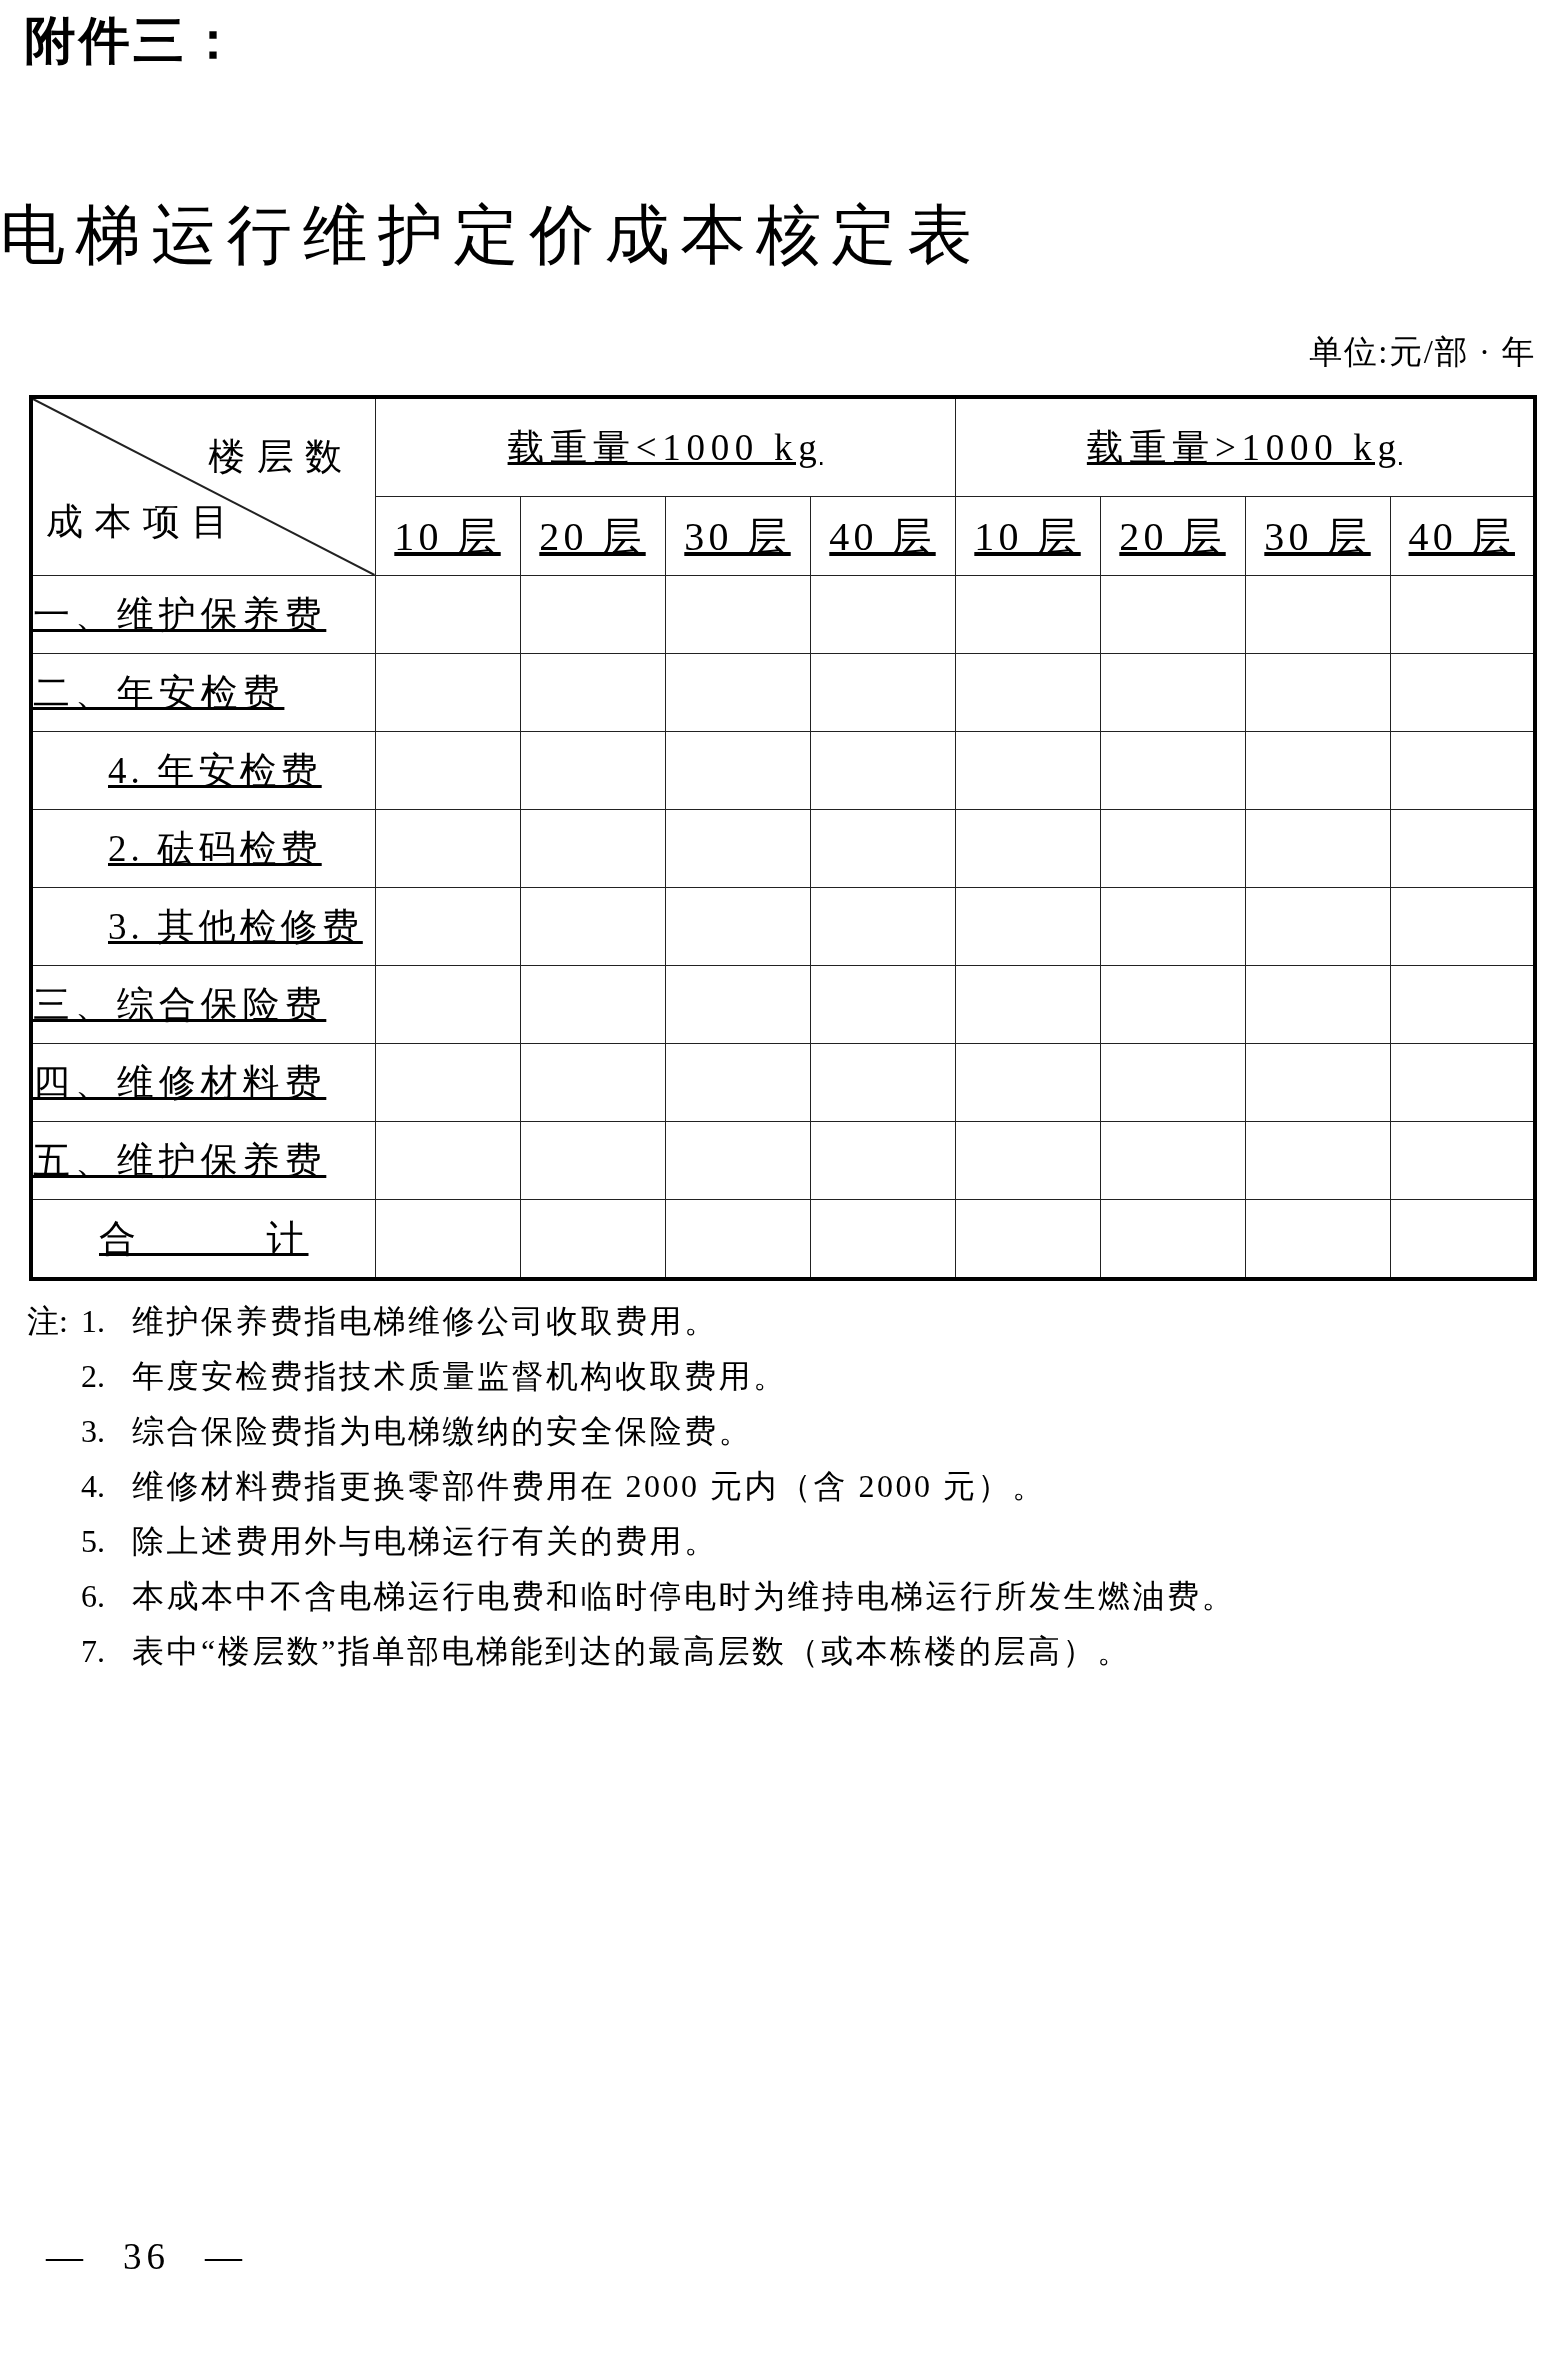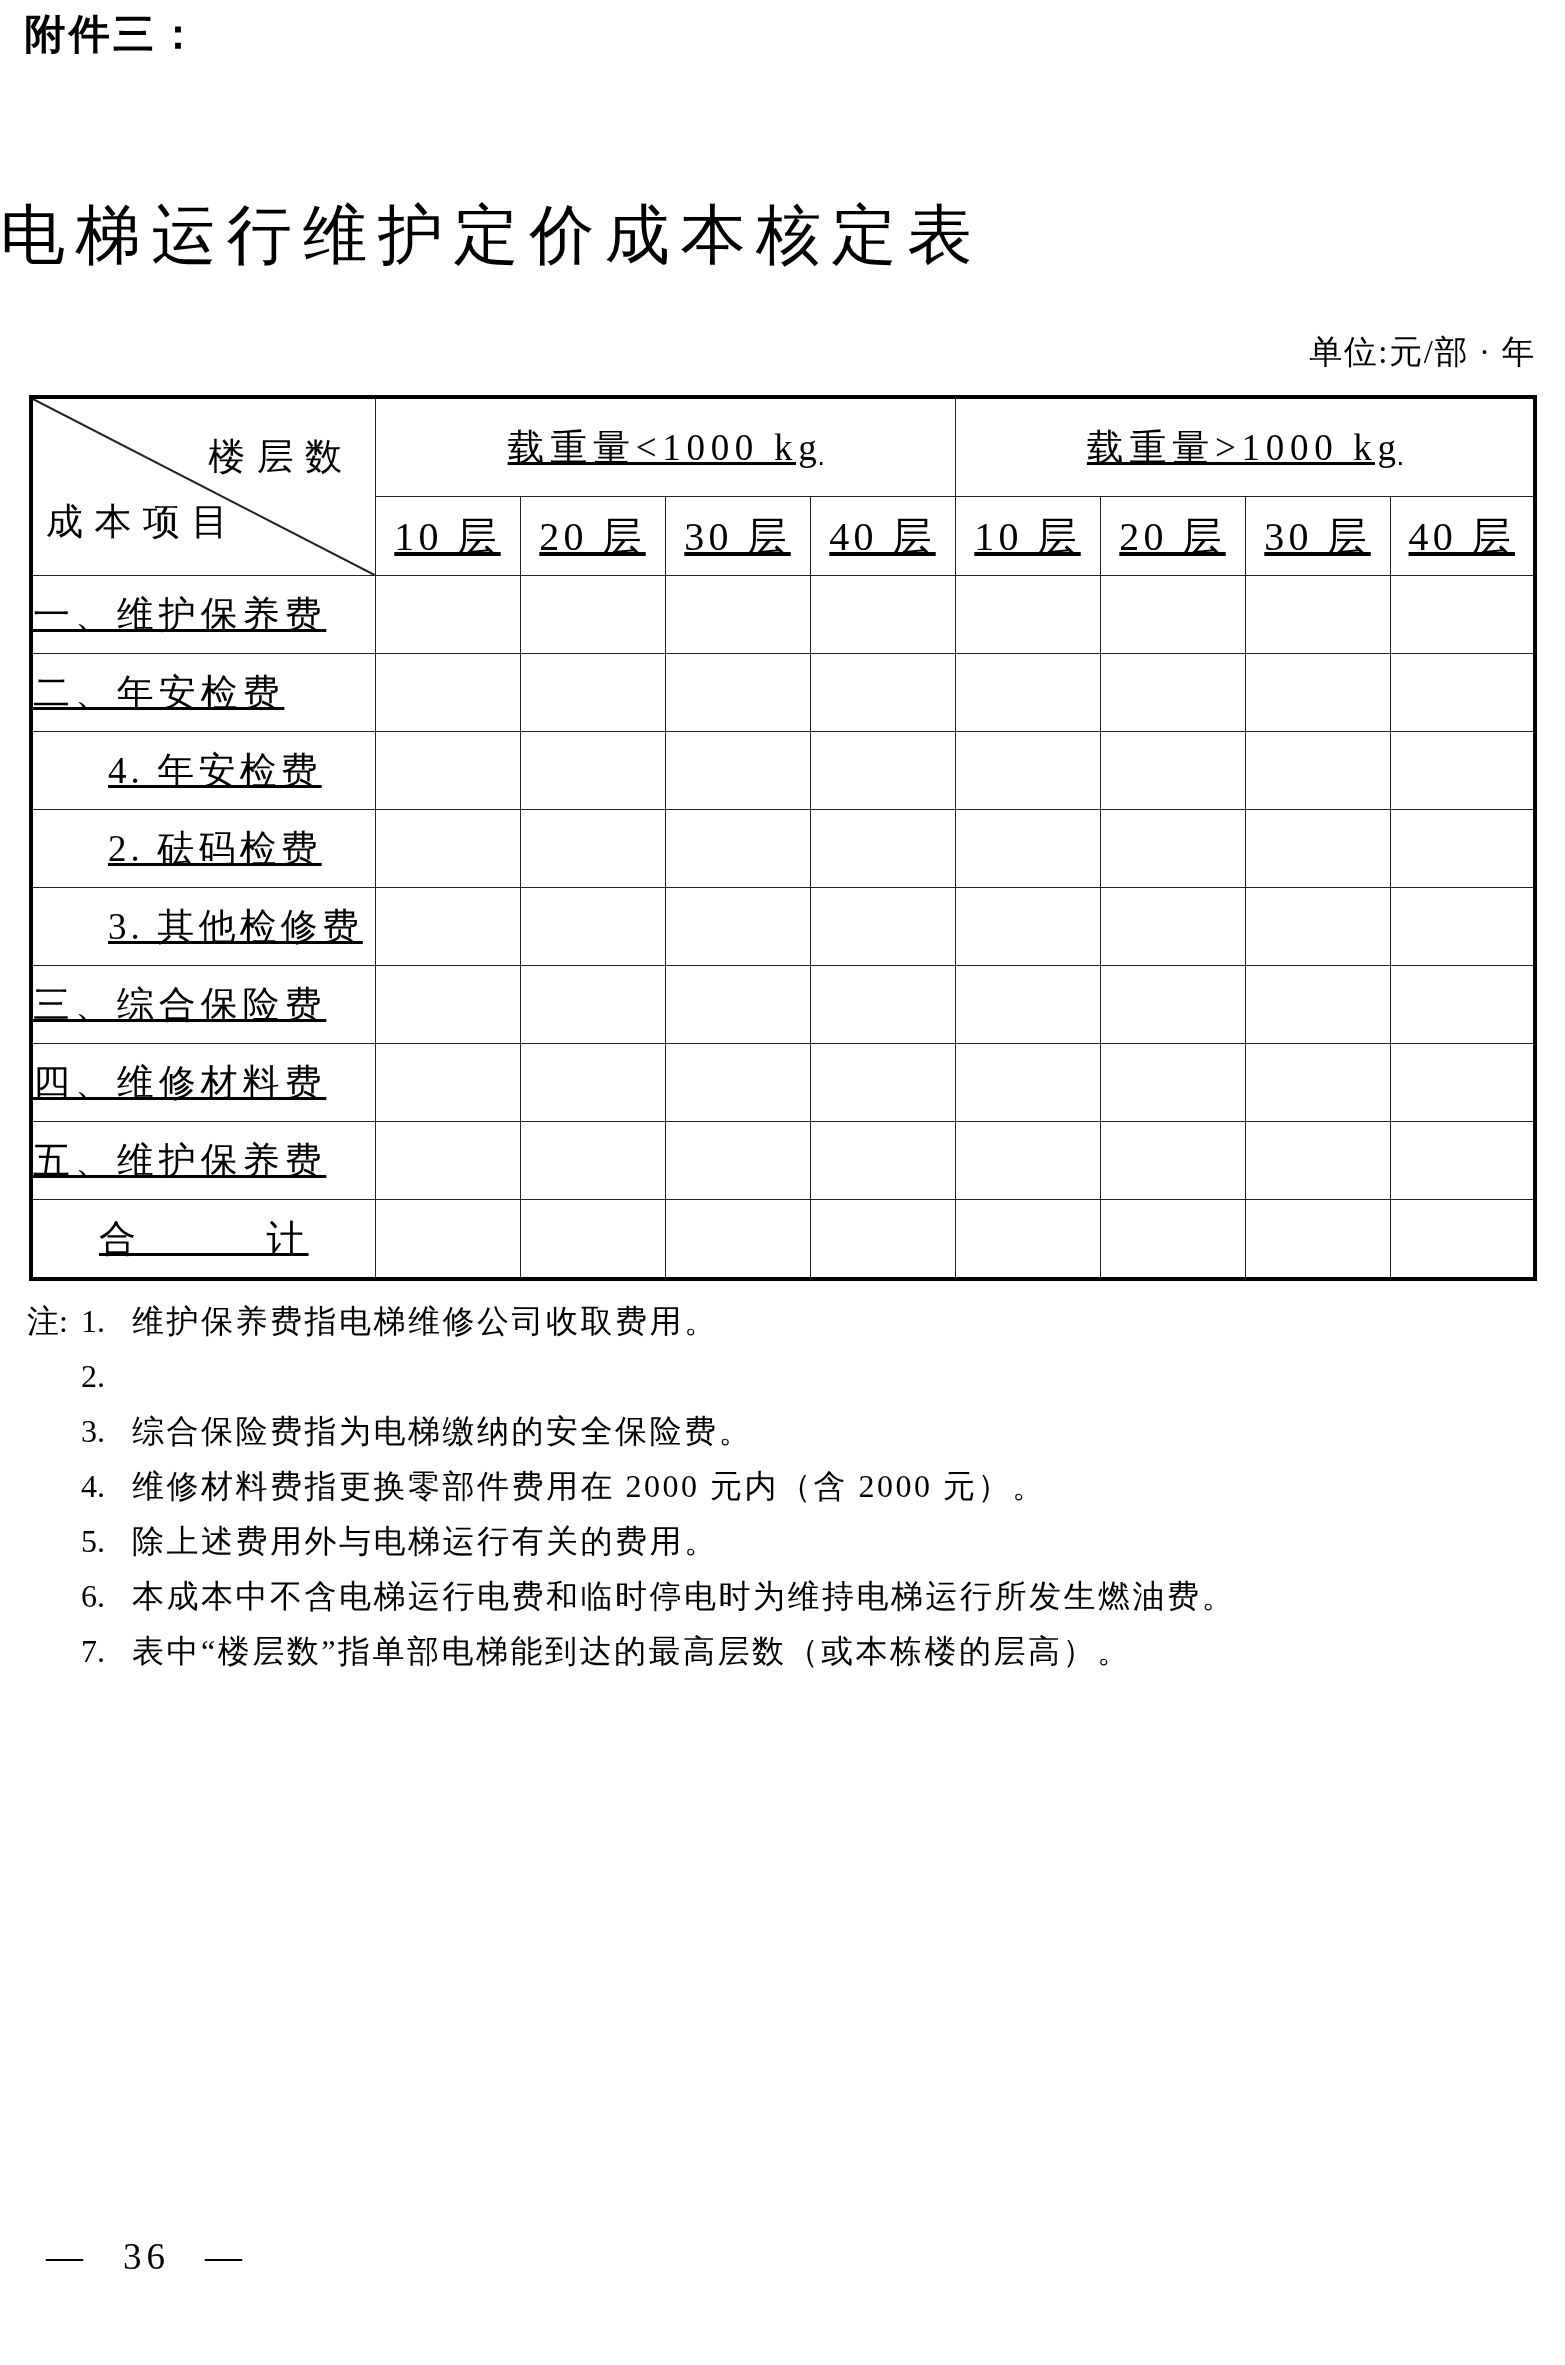--- a/index.html
+++ b/index.html
@@ -7,21 +7,21 @@
     width:1565px; height:2366px;
     background:#ffffff;
     position:relative;
     font-family:"Liberation Serif","DejaVu Serif",serif;
     color:#000;
   }
 
   .attachment {
     position:absolute; left:24.5px; top:6.5px;
     font-family:Liberation Sans, sans-serif;
-    font-weight:bold; font-size:41px; letter-spacing:3.3px;
+    font-weight:bold; font-size:51px; letter-spacing:3.3px;
   }
 
   .doc-title {
     position:absolute; top:191px; left:0; width:100%;
     font-size:65px; font-weight:normal; letter-spacing:10.6px;
     white-space:nowrap;
   }
 
   .unit-note {
     position:absolute; top:330px; right:29px;
@@ -222,20 +222,21 @@
 
 <div class="notes">
   <div class="note-line">
     <span class="note-prefix">注:</span>
     <span class="note-num">1.</span>
     <span class="note-text">维护保养费指电梯维修公司收取费用。</span>
   </div>
   <div class="note-line">
     <span class="note-prefix"></span>
     <span class="note-num">2.</span>
+    <span class="note-text">年度安检费指技术质量监督机构收取费用。</span>
   </div>
   <div class="note-line">
     <span class="note-prefix"></span>
     <span class="note-num">3.</span>
     <span class="note-text">综合保险费指为电梯缴纳的安全保险费。</span>
   </div>
   <div class="note-line">
     <span class="note-prefix"></span>
     <span class="note-num">4.</span>
     <span class="note-text">维修材料费指更换零部件费用在 2000 元内（含 2000 元）。</span>

